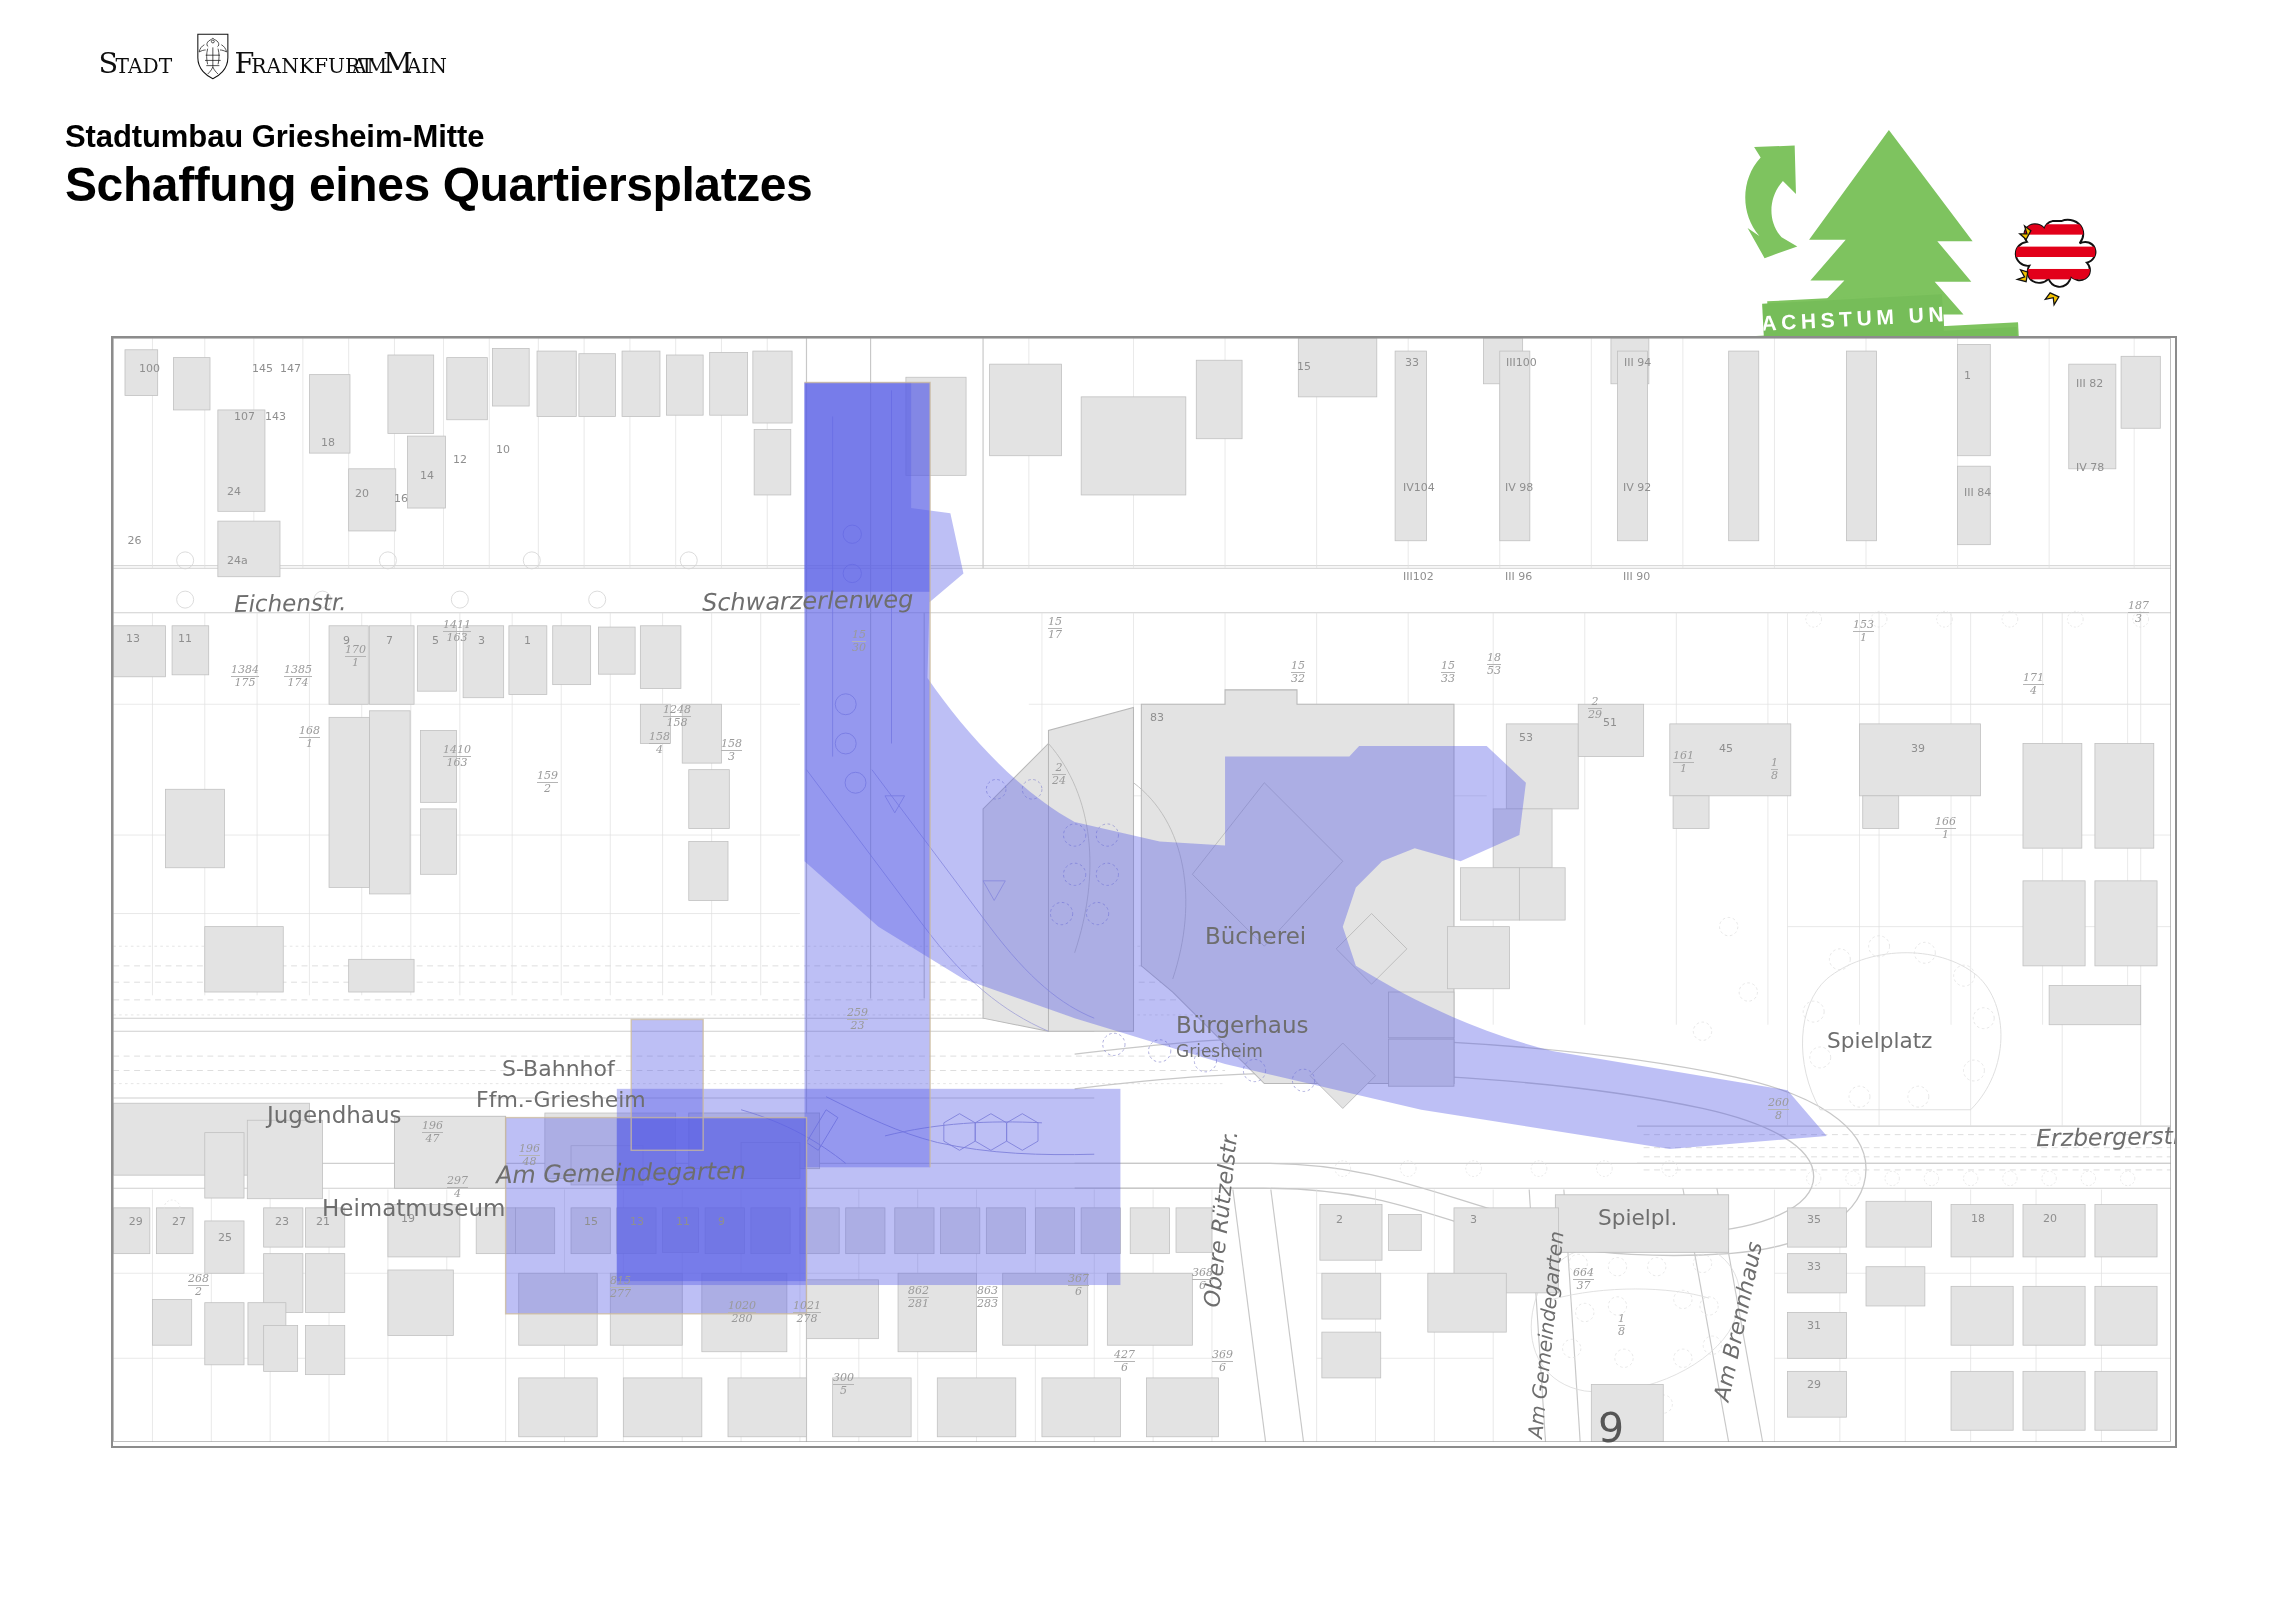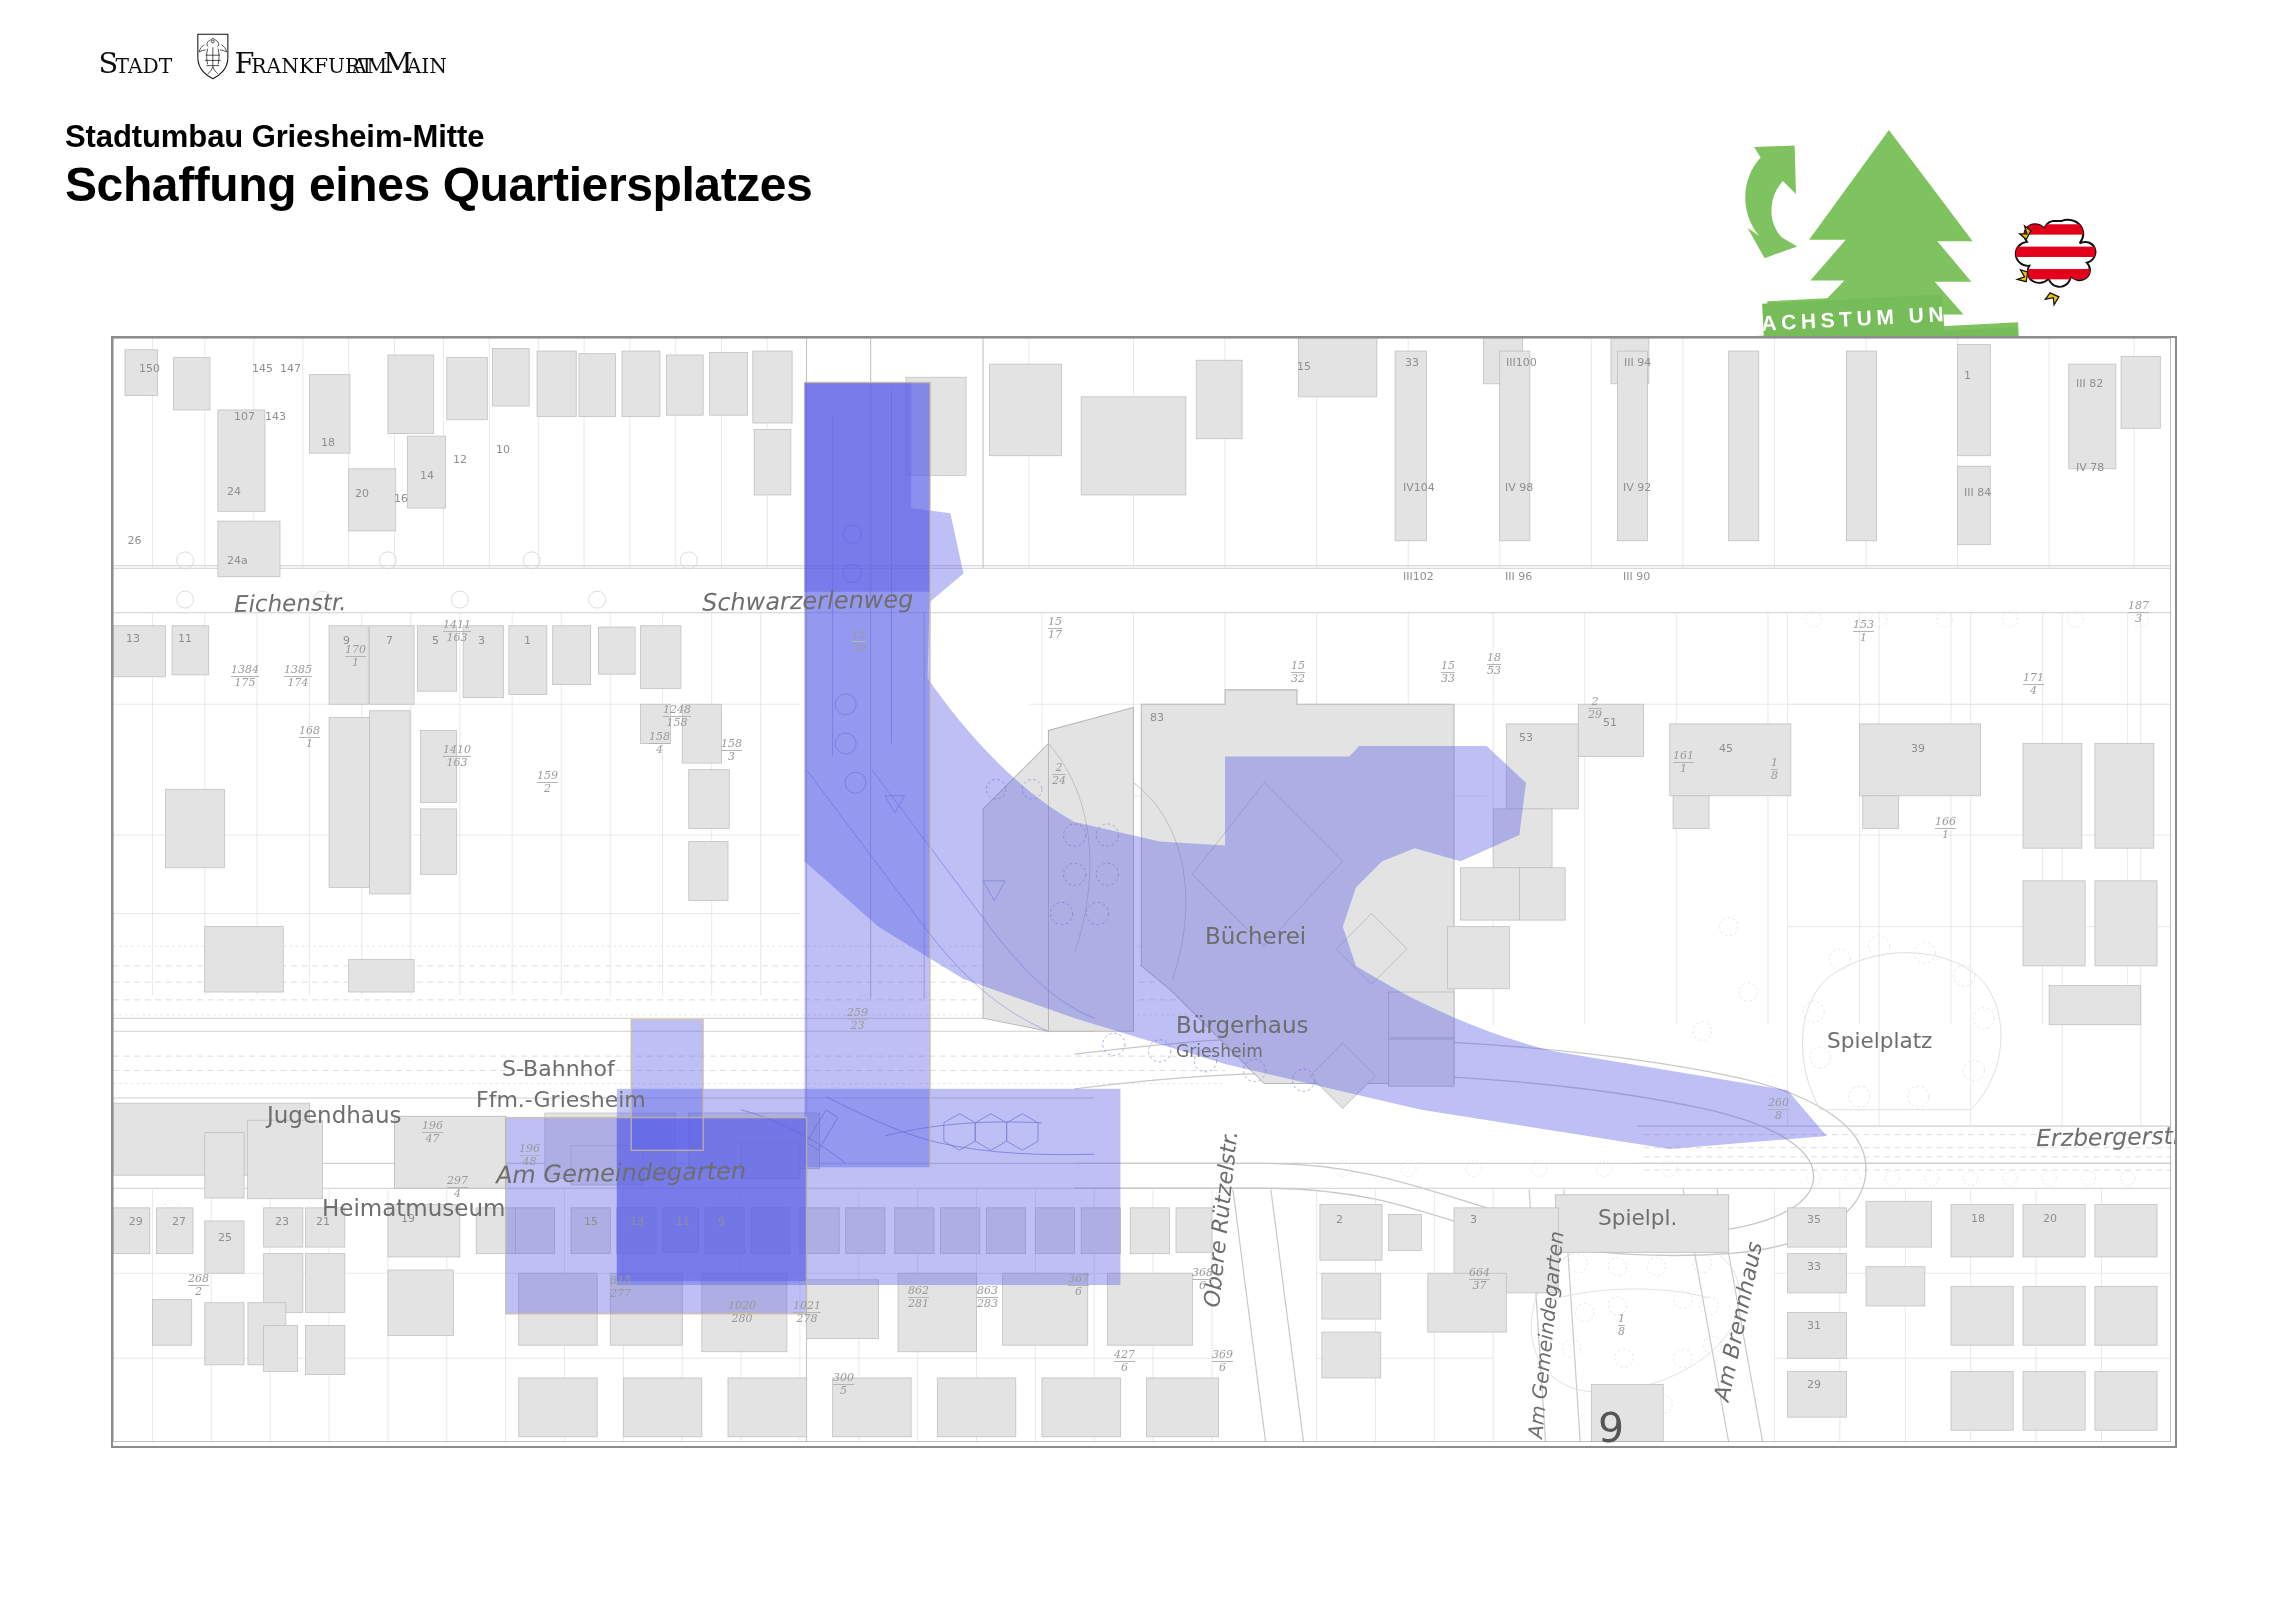--- a/index.html
+++ b/index.html
@@ -647,21 +647,21 @@
       <div class="lbl poi" style="left:1092px;top:585px;font-size:23px;">Bücherei</div>
       <div class="lbl poi" style="left:1063px;top:674px;font-size:23px;">Bürgerhaus</div>
       <div class="lbl poi" style="left:1063px;top:703px;font-size:17px;">Griesheim</div>
       <div class="lbl poi" style="left:389px;top:718px;font-size:22px;">S-Bahnhof</div>
       <div class="lbl poi" style="left:363px;top:749px;font-size:22px;">Ffm.-Griesheim</div>
       <div class="lbl poi" style="left:154px;top:764px;font-size:23px;">Jugendhaus</div>
       <div class="lbl poi" style="left:209px;top:857px;font-size:23px;">Heimatmuseum</div>
       <div class="lbl poi" style="left:1714px;top:690px;font-size:21.6px;">Spielplatz</div>
       <div class="lbl poi" style="left:1485px;top:867px;font-size:21.6px;">Spielpl.</div>
 
-      <div class="num" style="left:26px;top:23.6px;">150</div>
+      <div class="num" style="left:26px;top:23.6px;">100</div>
       <div class="num" style="left:14.4px;top:196px;">26</div>
       <div class="num" style="left:114px;top:147px;">24</div>
       <div class="num" style="left:114px;top:216px;">24a</div>
       <div class="num" style="left:208px;top:98px;">18</div>
       <div class="num" style="left:242px;top:149px;">20</div>
       <div class="num" style="left:281px;top:154px;">16</div>
       <div class="num" style="left:307px;top:131px;">14</div>
       <div class="num" style="left:340px;top:115px;">12</div>
       <div class="num" style="left:383px;top:105px;">10</div>
       <div class="num" style="left:139px;top:23.6px;">145</div>
@@ -739,21 +739,21 @@
       <div class="frac" style="left:309px;top:782px;"><span class="t">196</span><span>47</span></div>
       <div class="frac" style="left:406px;top:805px;"><span class="t">196</span><span>48</span></div>
       <div class="frac" style="left:334px;top:837px;"><span class="t">297</span><span>4</span></div>
       <div class="frac" style="left:734px;top:669px;"><span class="t">259</span><span>23</span></div>
       <div class="frac" style="left:608px;top:400px;"><span class="t">158</span><span>3</span></div>
       <div class="frac" style="left:1658px;top:419px;"><span class="t">1</span><span>8</span></div>
       <div class="frac" style="left:1505px;top:975px;"><span class="t">1</span><span>8</span></div>
       <div class="frac" style="left:1655px;top:759px;"><span class="t">260</span><span>8</span></div>
       <div class="frac" style="left:955px;top:935px;"><span class="t">367</span><span>6</span></div>
       <div class="frac" style="left:1079px;top:929px;"><span class="t">368</span><span>6</span></div>
-      <div class="frac" style="left:1356px;top:929px;"><span class="t">664</span><span>37</span></div>
+      <div class="frac" style="left:1460px;top:929px;"><span class="t">664</span><span>37</span></div>
       <div class="frac" style="left:1001px;top:1011px;"><span class="t">427</span><span>6</span></div>
       <div class="frac" style="left:1099px;top:1011px;"><span class="t">369</span><span>6</span></div>
       <div class="frac" style="left:615px;top:962px;"><span class="t">1020</span><span>280</span></div>
       <div class="frac" style="left:680px;top:962px;"><span class="t">1021</span><span>278</span></div>
       <div class="frac" style="left:795px;top:947px;"><span class="t">862</span><span>281</span></div>
       <div class="frac" style="left:864px;top:947px;"><span class="t">863</span><span>283</span></div>
       <div class="frac" style="left:497px;top:937px;"><span class="t">815</span><span>277</span></div>
       <div class="frac" style="left:75px;top:935px;"><span class="t">268</span><span>2</span></div>
       <div class="frac" style="left:720px;top:1034px;"><span class="t">300</span><span>5</span></div>
 

